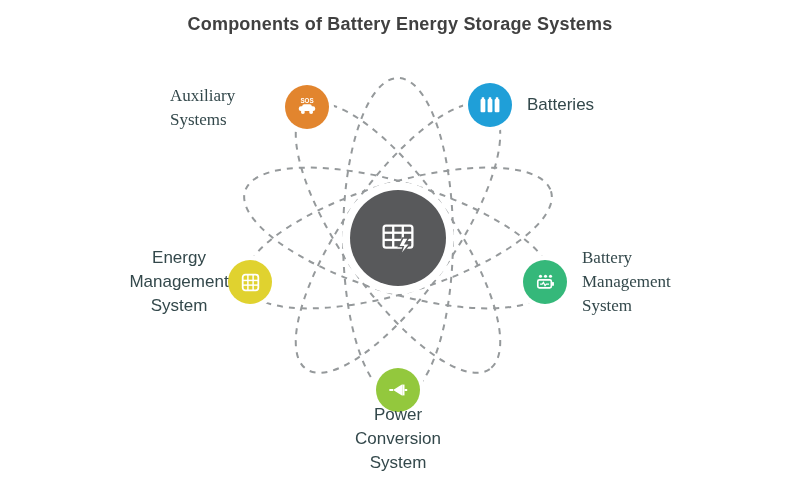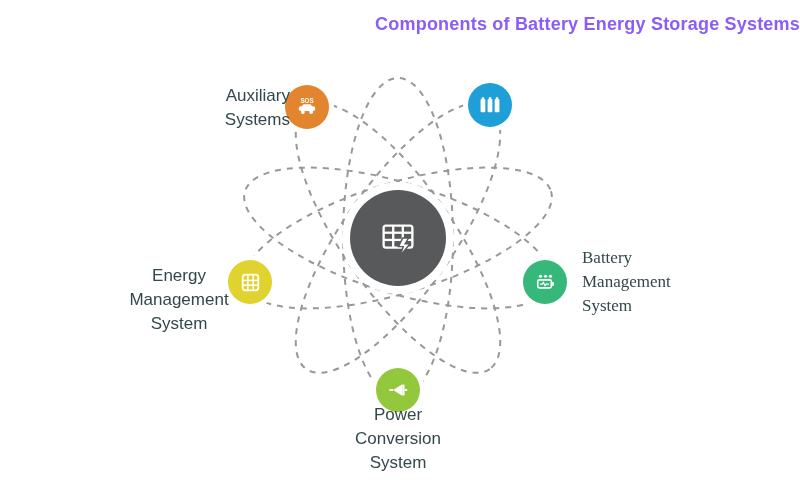--- a/index.html
+++ b/index.html
@@ -1,22 +1,22 @@
 <!DOCTYPE html>
 <html><head>
 <meta charset="utf-8">
 <style>
   html,body{margin:0;padding:0;background:#ffffff;}
   .canvas{
     position:relative;width:800px;height:500px;background:#ffffff;overflow:hidden;
     font-family:"Liberation Sans","DejaVu Sans",sans-serif;
   }
   .title{
-    position:absolute;top:14px;left:0;width:100%;text-align:right;
-    font-size:18px;font-weight:700;color:#8b5cf6;letter-spacing:.2px;
+    position:absolute;top:14px;left:0;width:100%;text-align:center;
+    font-size:18px;font-weight:700;color:#404040;letter-spacing:.2px;
   }
   .orbits{position:absolute;left:0;top:0;}
   .node{
     position:absolute;width:44px;height:44px;border-radius:50%;
     display:flex;align-items:center;justify-content:center;
     box-shadow:0 0 0 5px #ffffff;
   }
   .node svg{display:block;}
   .node-aux{left:285px;top:85px;background:#e2852e;}
   .node-bat{left:468px;top:83px;background:#1f9fd8;}
@@ -25,25 +25,25 @@
   .node-ems{left:228px;top:260px;background:#e0d22f;}
   .center-node{
     position:absolute;left:350px;top:190px;width:96px;height:96px;border-radius:50%;
     background:#58595b;box-shadow:0 0 0 8px #ffffff;
     display:flex;align-items:center;justify-content:center;
   }
   .label{
     position:absolute;font-size:17px;font-weight:500;color:#33484b;
     line-height:1.42;white-space:pre-line;
   }
-  .label-aux{left:170px;top:84px;width:120px;text-align:right;}
+  .label-aux{left:170px;top:84px;width:120px;text-align:left;font-family:Liberation Serif, serif;}
   .label-bat{left:527px;top:93px;}
   .label-bms{left:582px;top:246px;text-align:left;font-family:Liberation Serif, serif;}
   .label-pcs{left:318px;top:403px;width:160px;text-align:center;}
-  .label-ems{left:104px;top:264px;width:150px;text-align:center;}
+  .label-ems{left:104px;top:246px;width:150px;text-align:center;}
 </style>
 </head>
 <body>
 
 <div class="canvas">
 
   <div class="title">Components of Battery Energy Storage Systems</div>
 
   <svg class="orbits" width="800" height="500" viewBox="0 0 800 500" aria-hidden="true">
     <g fill="none" stroke="#95999b" stroke-width="2" stroke-dasharray="6 6">
@@ -85,20 +85,21 @@
       <g fill="#ffffff">
         <rect x="4.3" y="4.8" width="2.4" height="1.8" rx="0.6"></rect>
         <rect x="3.3" y="6.4" width="4.4" height="12.4" rx="1"></rect>
         <rect x="10.8" y="4.8" width="2.4" height="1.8" rx="0.6"></rect>
         <rect x="9.8" y="6.4" width="4.4" height="12.4" rx="1"></rect>
         <rect x="17.3" y="4.8" width="2.4" height="1.8" rx="0.6"></rect>
         <rect x="16.3" y="6.4" width="4.4" height="12.4" rx="1"></rect>
       </g>
     </svg>
   </div>
+  <div class="label label-bat">Batteries</div>
 
   <div class="node node-bms">
     <svg width="25" height="25" viewBox="0 0 24 24">
       <circle cx="7.2" cy="6" r="1.5" fill="#ffffff"></circle>
       <circle cx="12" cy="6" r="1.5" fill="#ffffff"></circle>
       <circle cx="16.8" cy="6" r="1.5" fill="#ffffff"></circle>
       <rect x="4.6" y="9.4" width="13" height="7.8" rx="1.5" fill="none" stroke="#ffffff" stroke-width="1.6"></rect>
       <rect x="18.2" y="11.4" width="1.9" height="3.8" rx="0.6" fill="#ffffff"></rect>
       <polyline points="6.8,13.6 8.8,13.6 10,11.9 11.6,15 12.8,13.6 15.4,13.6" fill="none" stroke="#ffffff" stroke-width="1.2"></polyline>
     </svg>

